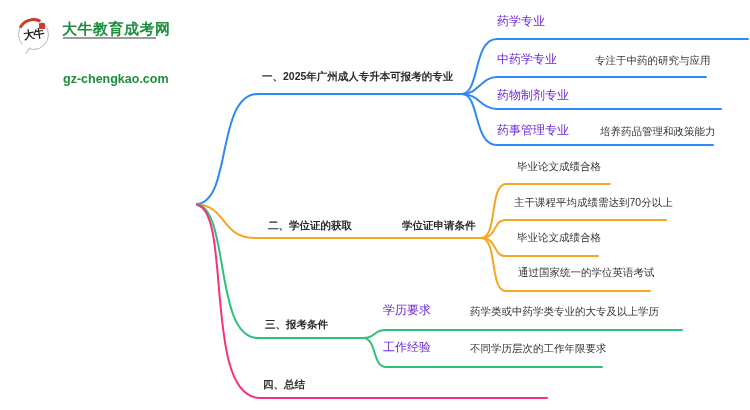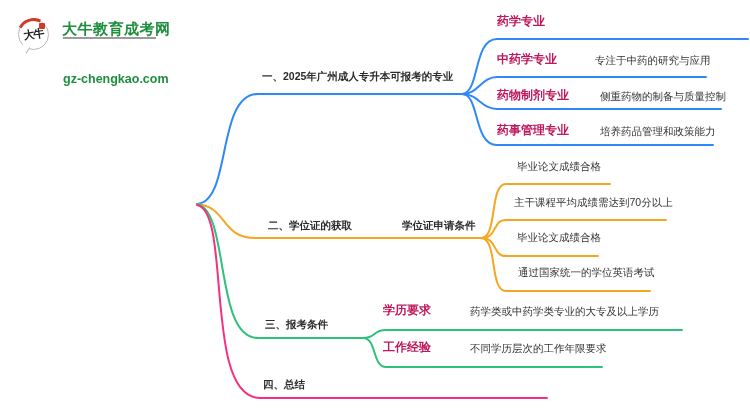--- a/index.html
+++ b/index.html
@@ -4,21 +4,21 @@
 <style>
   html,body{margin:0;padding:0;background:#ffffff;}
   .stage{
     position:relative;width:750px;height:410px;background:#ffffff;overflow:hidden;
     font-family:"Liberation Sans","DejaVu Sans",sans-serif;
   }
   svg.lines{position:absolute;left:0;top:0;pointer-events:none;}
   .t{position:absolute;white-space:nowrap;color:#333;font-size:10.5px;line-height:13px;font-weight:500;}
   .root{font-weight:700;color:#111;font-size:10.5px;}
   .blabel{font-weight:600;color:#2b2b2b;}
-  .kw{font-size:12px;line-height:14px;font-weight:700;color:#be185d;}
+  .kw{font-size:12px;line-height:14px;font-weight:400;color:#6d28d9;}
   
   .logo-icon{position:absolute;left:18px;top:19px;width:31px;height:31px;border:1.5px solid #b9b9b9;
     border-radius:50%;background:#fff;box-sizing:border-box;}
   .logo-arc{position:absolute;inset:-2px;border:3.5px solid transparent;border-radius:50%;transform:rotate(-18deg);}
   .logo-cn{position:absolute;left:0;right:0;top:7px;text-align:center;font-size:11px;font-weight:700;color:#222;
     transform:rotate(-8deg);letter-spacing:-1px;}
   .logo-seal{position:absolute;right:3px;top:3px;width:6px;height:6px;border-radius:1px;}
   .logo-tail{position:absolute;left:2px;bottom:-3px;width:7px;height:7px;background:#fff;
     border-right:1.5px solid #b9b9b9;transform:rotate(35deg);}
   .logo-title{position:absolute;left:62px;top:20px;font-size:15px;font-weight:700;letter-spacing:0.5px;white-space:nowrap;}
@@ -64,21 +64,20 @@
   <div class="logo-title" style="color: rgb(30, 142, 62);">大牛教育成考网</div>
   <div class="logo-divider"></div>
   <div class="logo-domain" style="color: rgb(30, 142, 62);">gz-chengkao.com</div>
 
 
   <div class="t blabel" style="left:262px;top:70px;">一、2025年广州成人专升本可报考的专业</div>
   <div class="t kw" style="left:497px;top:14px;">药学专业</div>
   <div class="t kw" style="left:497px;top:52px;">中药学专业</div>
   <div class="t" style="left:595px;top:54px;">专注于中药的研究与应用</div>
   <div class="t kw" style="left:497px;top:88px;">药物制剂专业</div>
-  <div class="t" style="left:600px;top:90px;">侧重药物的制备与质量控制</div>
   <div class="t kw" style="left:497px;top:123px;">药事管理专业</div>
   <div class="t" style="left:600px;top:125px;">培养药品管理和政策能力</div>
 
   <div class="t blabel" style="left:268px;top:219px;">二、学位证的获取</div>
   <div class="t blabel" style="left:402px;top:219px;">学位证申请条件</div>
   <div class="t" style="left:517px;top:160px;">毕业论文成绩合格</div>
   <div class="t" style="left:514px;top:196px;">主干课程平均成绩需达到70分以上</div>
   <div class="t" style="left:517px;top:231px;">毕业论文成绩合格</div>
   <div class="t" style="left:518px;top:266px;">通过国家统一的学位英语考试</div>
 

